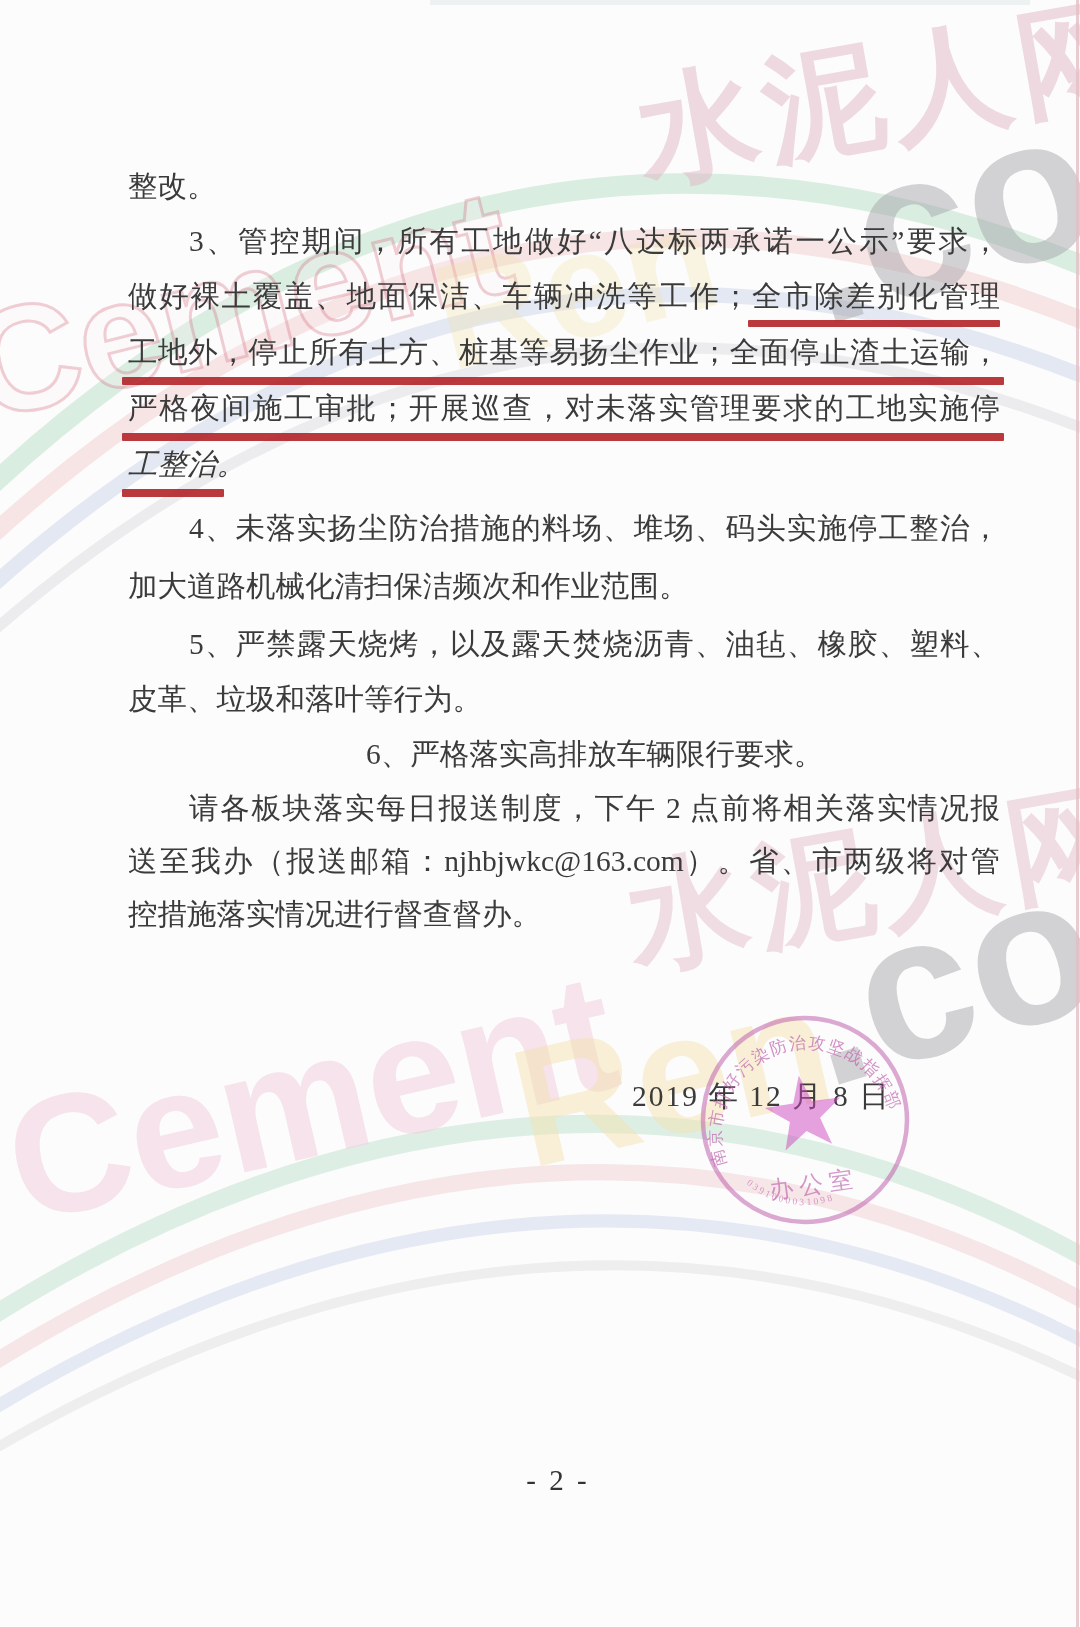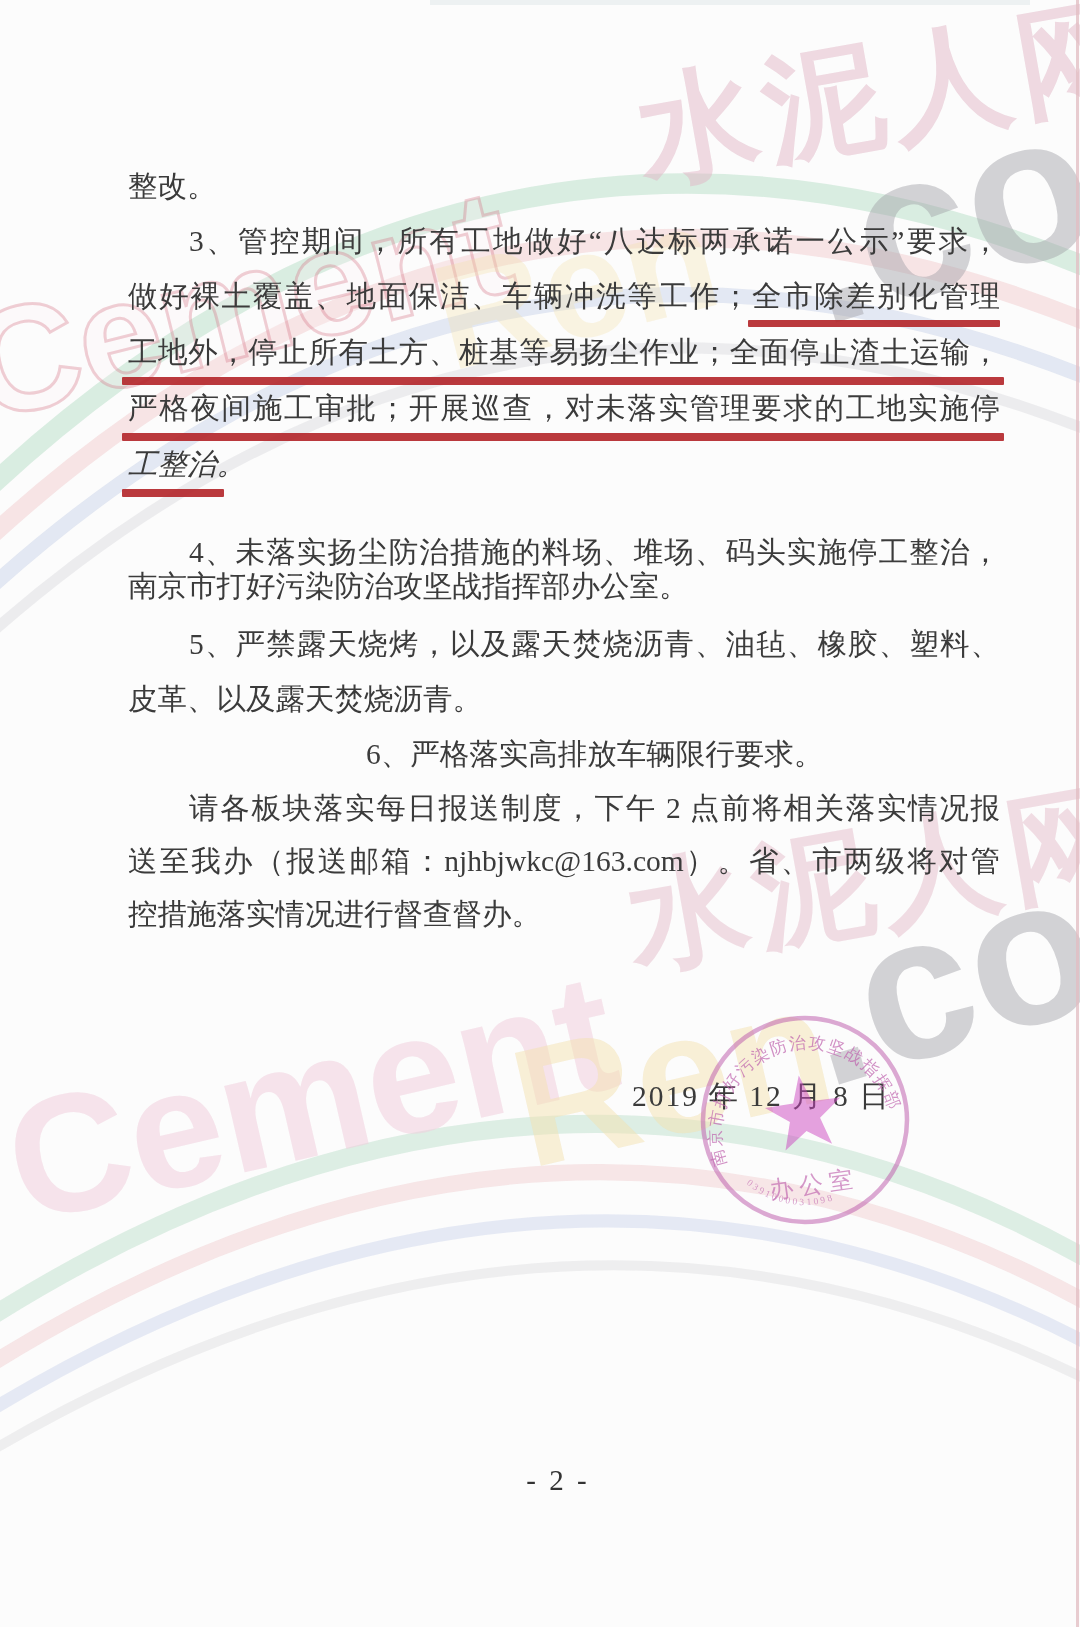--- a/index.html
+++ b/index.html
@@ -56,24 +56,24 @@
       <div class="wmtext" style="left: 775px; top: 922px; font-size: 205px; transform: rotate(-17deg); color: rgba(160, 160, 166, 0.45);">.com</div>
     </div>
 
   <div id="bodytext">
       <div class="line" style="top: 168px;">整改。</div>
       <div class="line j i" style="top: 223px;">3、管控期间，所有工地做好“八达标两承诺一公示”要求，</div>
       <div class="line j" style="top: 278px;">做好裸土覆盖、地面保洁、车辆冲洗等工作；全市除差别化管理</div>
       <div class="line j" style="top: 334px;">工地外，停止所有土方、桩基等易扬尘作业；全面停止渣土运输，</div>
       <div class="line j" style="top: 390px;">严格夜间施工审批；开展巡查，对未落实管理要求的工地实施停</div>
       <div class="line" style="top: 446px; font-style: italic;">工整治。</div>
-      <div class="line j i" style="top: 510px; margin-top: 24px;">4、未落实扬尘防治措施的料场、堆场、码头实施停工整治，</div>
-      <div class="line" style="top: 568px;">南京市打好污染防治攻坚战指挥部办公室。</div>
+      <div class="line j i" style="top: 510px;">4、未落实扬尘防治措施的料场、堆场、码头实施停工整治，</div>
+      <div class="line" style="top: 568px;">加大道路机械化清扫保洁频次和作业范围。</div>
       <div class="line j i" style="top: 626px;">5、严禁露天烧烤，以及露天焚烧沥青、油毡、橡胶、塑料、</div>
-      <div class="line" style="top: 681px;">皮革、以及露天焚烧沥青。</div>
+      <div class="line" style="top: 681px;">皮革、垃圾和落叶等行为。</div>
       <div class="line i" style="top: 736px; text-align: center;">6、严格落实高排放车辆限行要求。</div>
       <div class="line j i" style="top: 790px;">请各板块落实每日报送制度，下午 2 点前将相关落实情况报</div>
       <div class="line j" style="top: 843px;">送至我办（报送邮箱：njhbjwkc@163.com）。省、市两级将对管</div>
       <div class="line" style="top: 896px;">控措施落实情况进行督查督办。</div>
     </div>
 
   <div id="redlines">
       <div class="redline" style="left: 748px; top: 320px; width: 252px; height: 7px; background: rgb(178, 36, 40);"></div>
       <div class="redline" style="left: 122px; top: 377px; width: 882px; height: 8px; background: rgb(178, 36, 40);"></div>
       <div class="redline" style="left: 122px; top: 433px; width: 882px; height: 8px; background: rgb(178, 36, 40);"></div>

